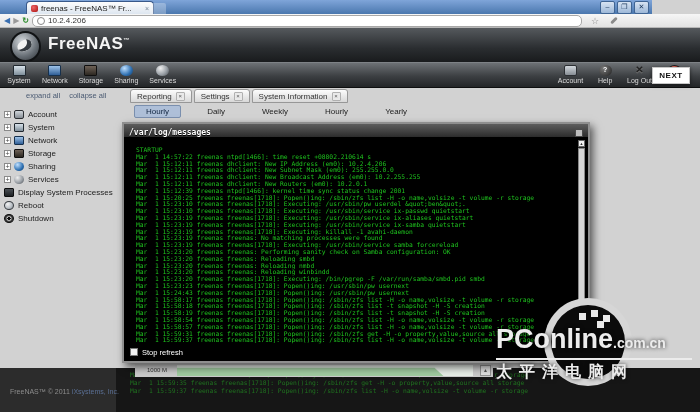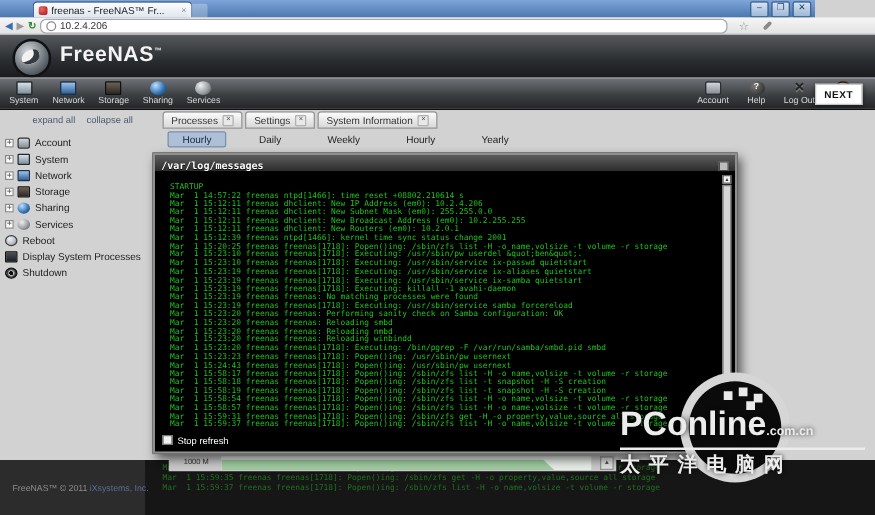--- a/index.html
+++ b/index.html
@@ -111,21 +111,21 @@
   .statustip{position:absolute;left:0;bottom:0;height:13px;line-height:13px;padding:0 5px;background:#f2f2f2;
     border:1px solid #8f8f8f;border-left:none;border-bottom:none;font-size:7.5px;color:#111;z-index:40;}
   
   .wm{position:absolute;left:488px;top:298px;width:212px;height:96px;z-index:20;pointer-events:none;}
   .wm-ring{position:absolute;left:56px;top:0;width:88px;height:88px;border-radius:50%;
     border:7px solid rgba(232,232,232,.92);background:#0b0b0b;box-sizing:border-box;}
   .wm-ring::after{content:"";position:absolute;left:28px;top:8px;width:7px;height:7px;background:#e9e9e9;
     box-shadow:12px -3px 0 #e9e9e9, 24px 2px 0 #e9e9e9, 6px 9px 0 #0b0b0b, 18px 8px 0 #e9e9e9;}
   .wm-brand{position:absolute;left:8px;top:26px;font-size:27px;font-weight:bold;color:#ececec;
     text-shadow:0 0 4px rgba(0,0,0,.8);letter-spacing:0;}
-  .wm-brand .sfx{font-size:10px;font-weight:bold;}
+  .wm-brand .sfx{font-size:14px;font-weight:bold;}
   .wm-cn{position:absolute;left:8px;top:60px;width:196px;border-top:2px solid #ececec;padding-top:2px;
     font-size:16px;font-weight:bold;color:#ececec;letter-spacing:7px;text-shadow:0 0 4px rgba(0,0,0,.8);white-space:nowrap;}
 </style>
 </head>
 <body>
 
 <div id="stage">
 
   <div class="titlebar">
     <div class="btab">
@@ -252,41 +252,41 @@
         </div>
 
         <div class="tree-item">
           <span class="expander">+</span>
           <span class="tico ic-services-icon"></span>
           <span>Services</span>
         </div>
 
         <div class="tree-item">
 
+          <span class="tico ic-processes-icon"></span>
+          <span>Display System Processes</span>
+        </div>
+
+        <div class="tree-item">
+
           <span class="tico ic-reboot-icon"></span>
           <span>Reboot</span>
         </div>
 
         <div class="tree-item">
 
-          <span class="tico ic-processes-icon"></span>
-          <span>Display System Processes</span>
-        </div>
-
-        <div class="tree-item">
-
           <span class="tico ic-shutdown-icon"></span>
           <span>Shutdown</span>
         </div>
       </div>
 
     <div class="tabbar">
 
         <div class="tab">
-          <span>Processes</span>
+          <span>Reporting</span>
           <span class="tab-close">×</span>
         </div>
 
         <div class="tab">
           <span>Settings</span>
           <span class="tab-close">×</span>
         </div>
 
         <div class="tab">
           <span>System Information</span>

